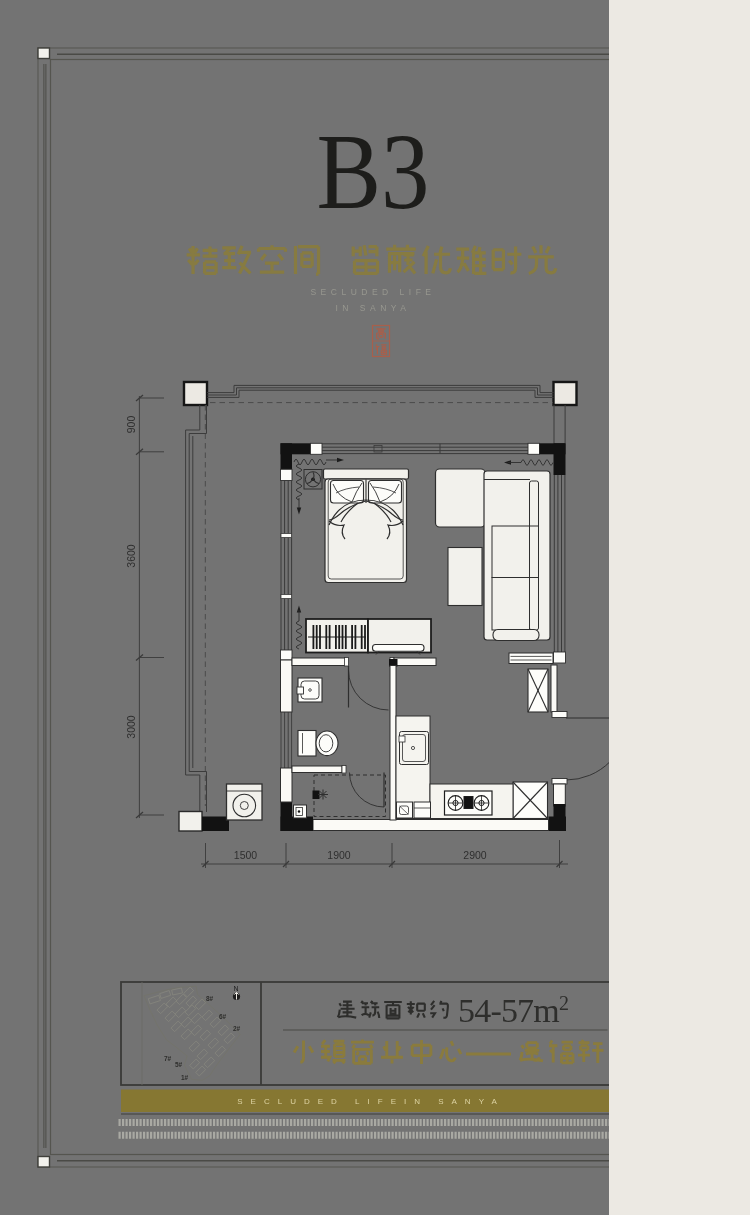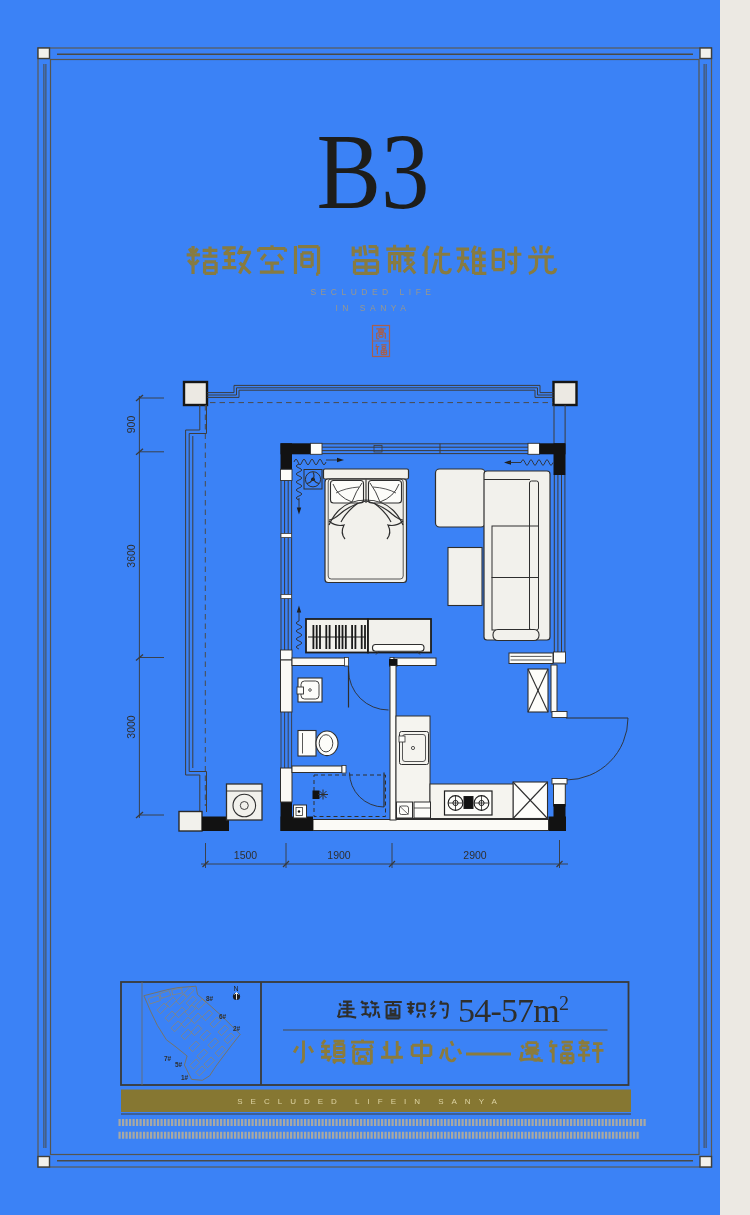--- a/index.html
+++ b/index.html
@@ -1,16 +1,16 @@
 <!DOCTYPE html>
 <html><head>
 <meta charset="utf-8">
 <style>
 html,body{margin:0;padding:0;background:#ece9e3;}
-.page{position:relative;width:720px;height:1215px;background:#3b82f6;overflow:hidden;font-family:"Liberation Sans",sans-serif;}
+.page{position:relative;width:609px;height:1215px;background:#737373;overflow:hidden;font-family:"Liberation Sans",sans-serif;}
 svg{position:absolute;left:0;top:0;}
 </style>
 </head>
 <body>
 <div class="page">
 <svg width="750" height="1215" viewBox="0 0 750 1215" fill="none">
 <defs id="hanzi-defs">
 <g id="hz_jing1">
           <path d="M22,6 V94 M2,34 H44 M7,50 L19,64 M39,50 L27,64 M10,14 L18,26 M36,14 L28,26 M52,20 H98 M52,38 H98 M75,8 V38 M58,56 H94 M58,74 H94 M58,92 H94 M58,56 V92 M94,56 V92"></path>
         </g>

